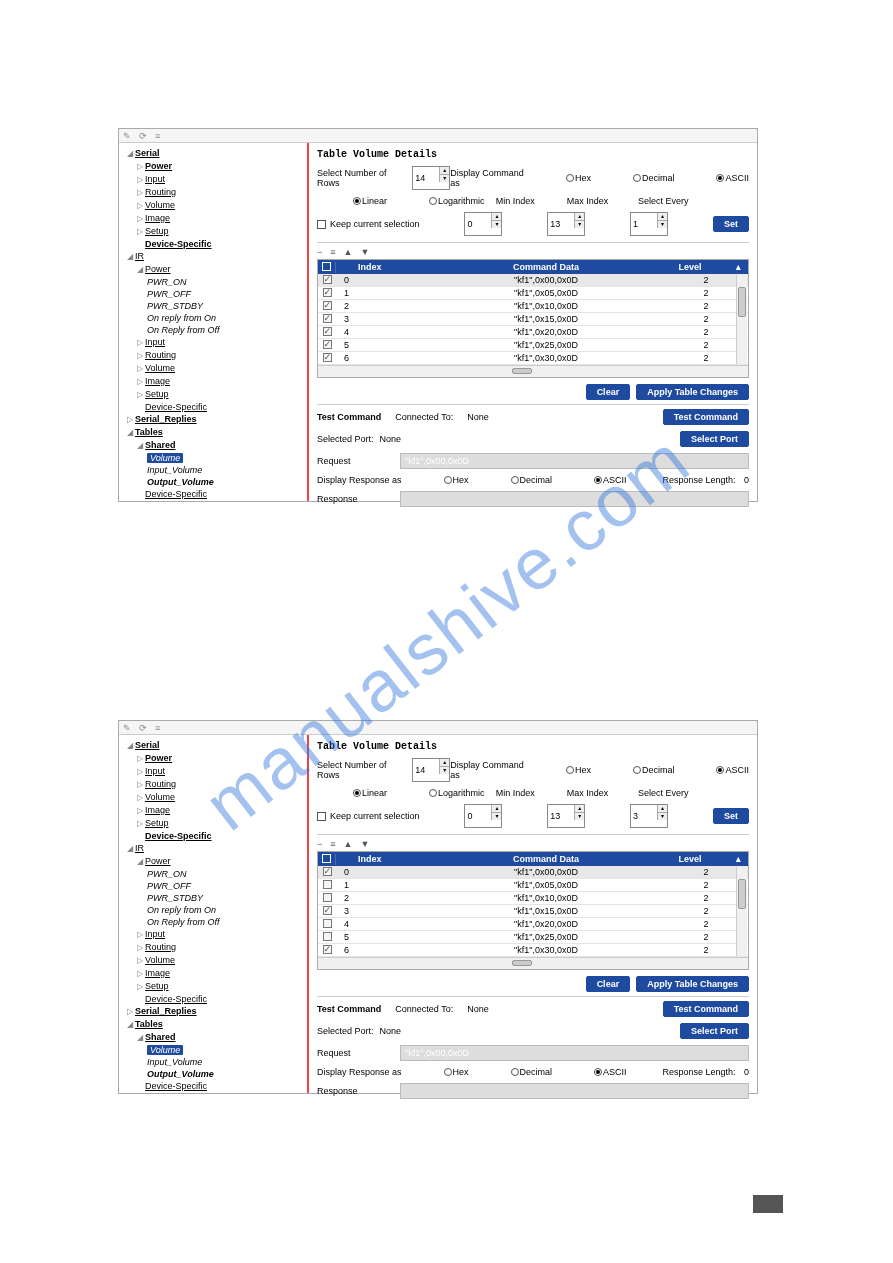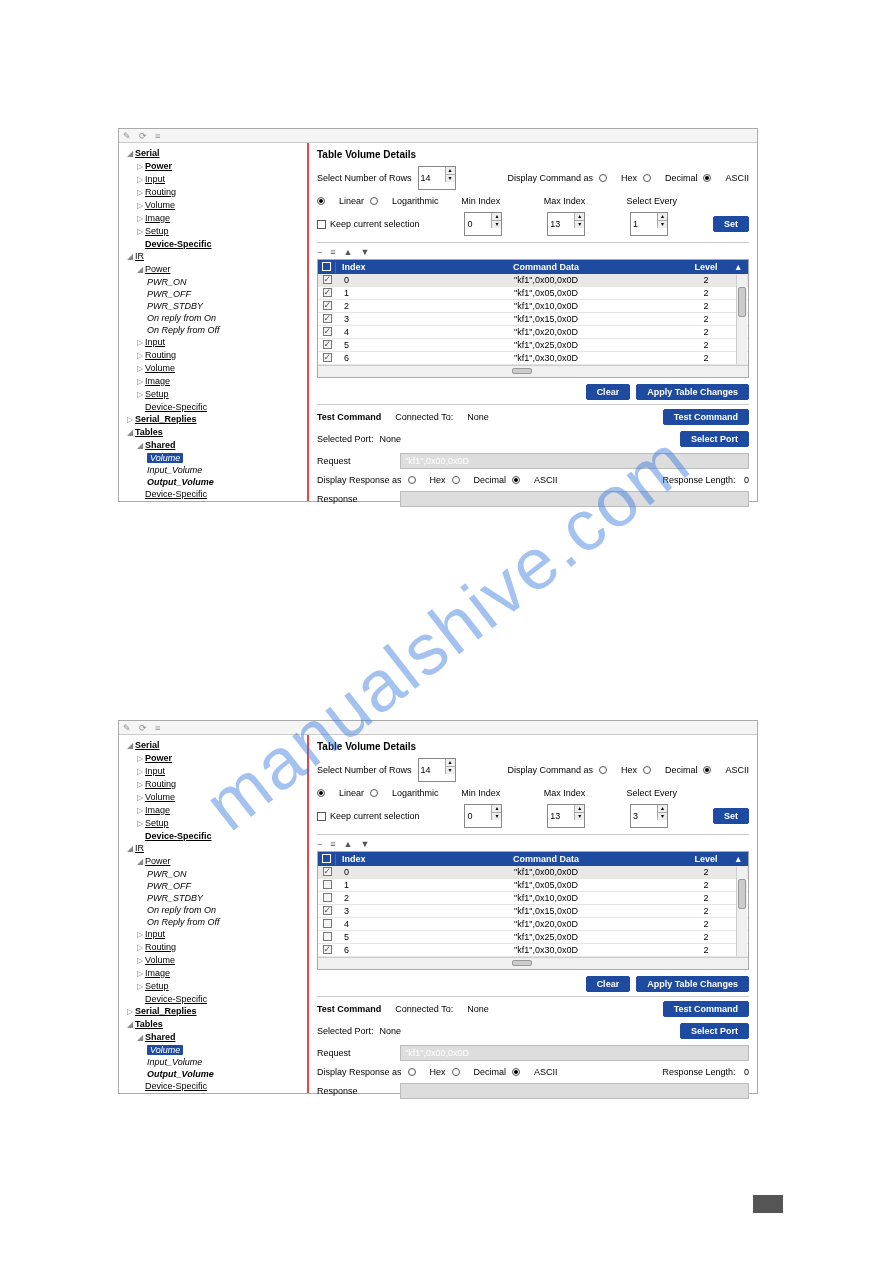--- a/index.html
+++ b/index.html
@@ -45,25 +45,25 @@
   .tree .bold { font-weight: bold; }
   .tree .ul { text-decoration: underline; }
   .tree .italic { font-style: italic; }
   .tree .hilite { background: #1e4aa0; color: #fff; padding: 0 3px; border-radius: 1px; }
 
   .main {
     position: absolute; top: 14px; left: 190px; right: 0; bottom: 0;
     padding: 6px 8px;
     font-size: 9px;
   }
-  .main .title { font-weight: bold; font-size: 10px; margin-bottom: 6px; }
+  .main .title { font-weight: bold; font-size: 10px; margin-bottom: 6px; font-family: Liberation Mono, monospace; }
   .row { display: flex; align-items: center; margin-bottom: 6px; }
   .row.sp { justify-content: space-between; }
   .radio-group { display: flex; align-items: center; gap: 6px; }
-  .radio-dot { display: inline-flex; align-items: center; gap: 14px; }
+  .radio-dot { display: inline-flex; align-items: center; gap: 1px; margin-left: 36px; }
   .radio-dot .r { width: 8px; height: 8px; border: 1px solid #555; border-radius: 50%; position: relative; }
   .radio-dot.sel .r::after { content: ""; position: absolute; inset: 1px; background: #000; border-radius: 50%; }
   .cb { display: inline-block; width: 9px; height: 9px; border: 1px solid #555; background: #fff; margin-right: 4px; position: relative; }
 
   .spinner {
     display: inline-flex; align-items: stretch; border: 1px solid #888; height: 24px;
   }
   .spinner input {
     width: 26px; border: none; font-size: 9px; padding: 0 2px; background: #fff;
   }
@@ -76,21 +76,21 @@
     padding: 2px 10px; font-size: 9px; font-weight: bold;
     border-radius: 2px; cursor: pointer;
   }
 
   .hr { border-top: 1px solid #ccc; margin: 4px 0; }
 
   .grid-tools { display: flex; gap: 8px; align-items: center; margin: 4px 0 2px; color: #555; }
   .gridwrap { border: 1px solid #aaa; }
   .gridhdr {
     display: flex; background: #1e4aa0; color: #fff; font-weight: bold;
-    height: 14px; align-items: center; font-size: 9px;
+    height: 14px; align-items: center; font-size: 9px; gap: 16px;
   }
   .gridhdr .c0 { width: 18px; border-right: 1px solid #4a6bb0; text-align: center; }
   .gridhdr .c1 { width: 80px; padding-left: 6px; }
   .gridhdr .c2 { flex: 1; text-align: center; }
   .gridhdr .c3 { width: 60px; text-align: center; }
   .gridhdr .c4 { width: 12px; }
   .gridbody { max-height: 94px; overflow: hidden; position: relative; }
   .gridrow { display: flex; height: 13px; align-items: center; border-bottom: 1px solid #e5e5e5; font-size: 9px; background: #fff; }
   .gridrow.sel { background: #e8e8e8; }
   .gridrow .c0 { width: 18px; text-align: center; }

